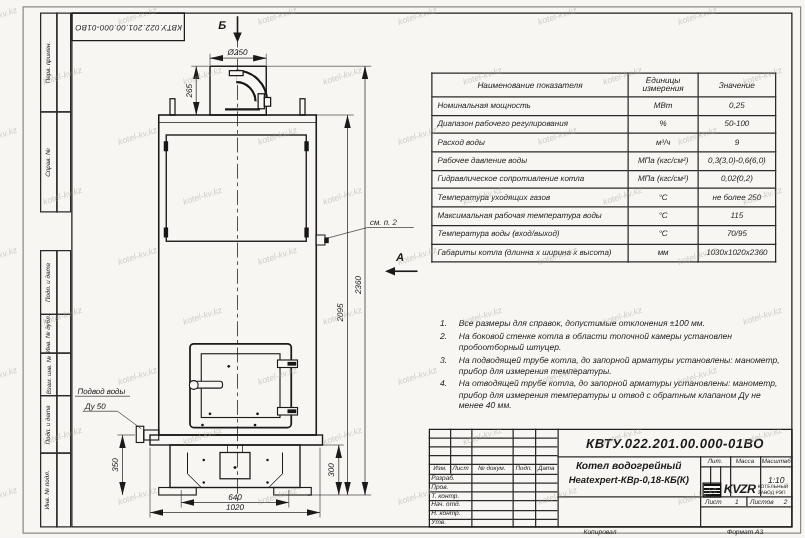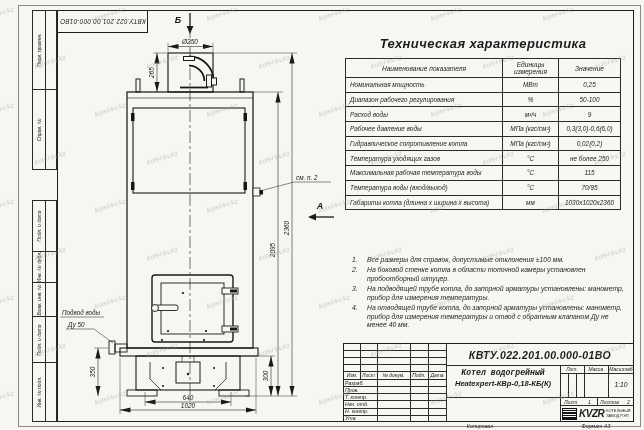--- a/index.html
+++ b/index.html
@@ -24,21 +24,21 @@
   
   .notes{left:352px;top:256px;width:272px;}
   .note{display:flex;font-size:6.8px;font-style:italic;line-height:1.28;margin-bottom:1.5px;color:#1d1d1d;}
   .note .n{width:15px;flex:0 0 15px;}
   
   .vl,.hl{position:absolute;background:#2b2b2b;}
   .vl{width:1px;}
   .hl{height:1px;}
   .tb-text{position:absolute;font-style:italic;color:#1b1b1b;white-space:nowrap;}
   .doc-num{left:447px;top:345px;width:186px;height:20px;text-align:center;font-size:10.5px;font-weight:bold;letter-spacing:.4px;line-height:20px;}
-  .kvzr{left:562px;top:406px;width:72px;height:15px;display:flex;align-items:center;gap:2px;}
+  .kvzr{left:562px;top:384px;width:72px;height:15px;display:flex;align-items:center;gap:2px;}
   .kvzr .ico{width:13px;height:10px;background:repeating-linear-gradient(0deg,#111 0 1.6px,#f7f6f3 1.6px 2.6px);border:1px solid #111;}
   .kvzr .wordmark{font-size:10px;font-weight:bold;font-style:italic;letter-spacing:-.5px;}
   .kvzr .cap{font-size:3.9px;line-height:1.15;color:#222;}
   .rows6{left:344px;top:379px;width:33px;height:43px;display:flex;flex-direction:column;}
   .rows6 div{flex:1;font-size:5.2px;font-style:italic;padding-left:1px;display:flex;align-items:center;}
   .wm-layer{position:absolute;inset:0;pointer-events:none;z-index:40;}
   .wm{position:absolute;font-size:7px;color:#aaa49a;opacity:.5;transform:rotate(-18deg);font-style:italic;white-space:nowrap;}
   svg text{font-family:"Liberation Sans",sans-serif;font-style:italic;fill:#161616;}
 </style>
 </head>
@@ -189,21 +189,20 @@
     <text x="267.5" y="376" font-size="6.5" text-anchor="middle" transform="rotate(-90 267.5 376)">300</text>
     <text x="188" y="400" font-size="6.5" text-anchor="middle">640</text>
     <text x="188" y="408" font-size="6.5" text-anchor="middle">1020</text>
     <text x="181" y="23" font-size="9" font-weight="bold" text-anchor="end">Б</text>
     <text x="320" y="209" font-size="9" font-weight="bold" text-anchor="middle">А</text>
     <text x="296" y="180" font-size="6.3">см. п. 2</text>
     <text x="62" y="315" font-size="6.3">Подвод воды</text>
     <text x="68" y="327" font-size="6.3">Ду 50</text>
   </svg>
 
-  <div class="abs spec-title">Техническая характеристика</div>
   <table class="spec">
     <colgroup>
         <col style="width:157px">
         <col style="width:56px">
         <col style="width:62px">
       </colgroup>
     <thead>
       <tr>
         <th>Наименование показателя</th>
         <th>Единицы измерения</th>
@@ -301,21 +300,21 @@
   <div class="hl" style="left:343px;top:393px;width:103px;"></div>
   <div class="hl" style="left:343px;top:400.25px;width:103px;"></div>
   <div class="hl" style="left:343px;top:407.5px;width:103px;"></div>
   <div class="hl" style="left:343px;top:414.75px;width:103px;"></div>
   <div class="hl" style="left:446px;top:365px;width:188px;"></div>
   <div class="hl" style="left:446px;top:397px;width:188px;"></div>
   <div class="hl" style="left:560px;top:373px;width:74px;"></div>
   <div class="hl" style="left:560px;top:405px;width:74px;"></div>
 
   <div class="abs tb-text doc-num">КВТУ.022.201.00.000-01ВО</div>
-  <div class="abs tb-text" style="left:446px;top:368px;width:114px;text-align:center;font-size:8.2px;font-weight:bold;font-family:Liberation Mono, monospace;">Котел водогрейный</div>
+  <div class="abs tb-text" style="left:446px;top:368px;width:114px;text-align:center;font-size:8.2px;font-weight:bold;">Котел водогрейный</div>
   <div class="abs tb-text" style="left:446px;top:379px;width:114px;text-align:center;font-size:7.6px;font-weight:bold;">Heatexpert-КВр-0,18-КБ(К)</div>
   <div class="abs tb-text" style="left:344px;top:372px;width:16px;text-align:center;font-size:5px;">Изм.</div>
   <div class="abs tb-text" style="left:361px;top:372px;width:15px;text-align:center;font-size:5px;">Лист</div>
   <div class="abs tb-text" style="left:378px;top:372px;width:31px;text-align:center;font-size:5px;">№ докум.</div>
   <div class="abs tb-text" style="left:411px;top:372px;width:16px;text-align:center;font-size:5px;">Подп.</div>
   <div class="abs tb-text" style="left:429px;top:372px;width:16px;text-align:center;font-size:5px;">Дата</div>
   <div class="abs rows6">
     <div>Разраб.</div>
     <div>Пров.</div>
     <div>Т. контр.</div>

